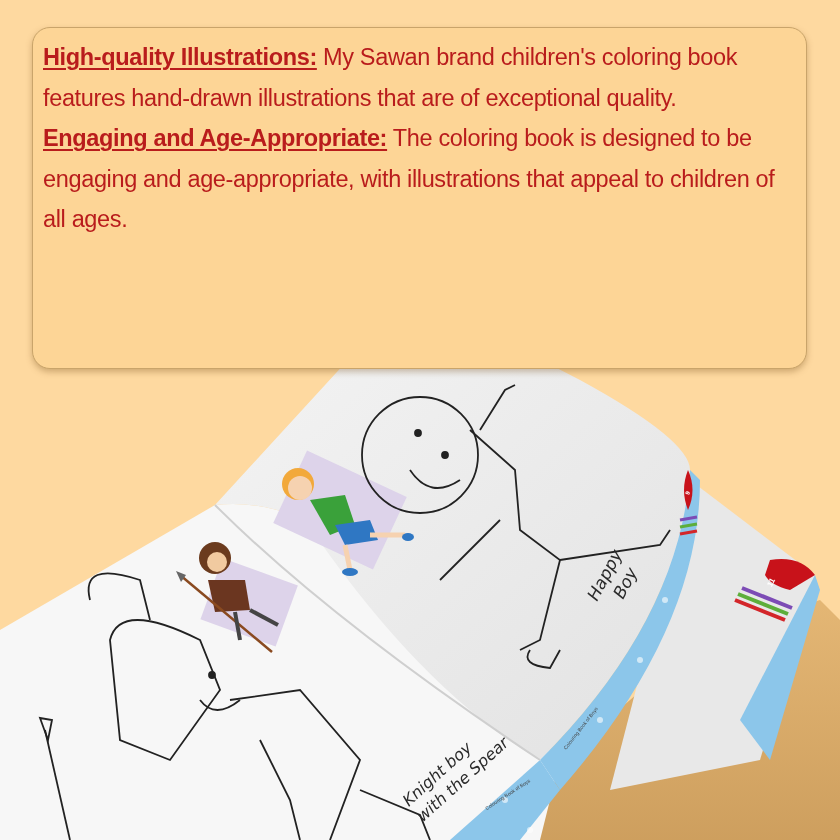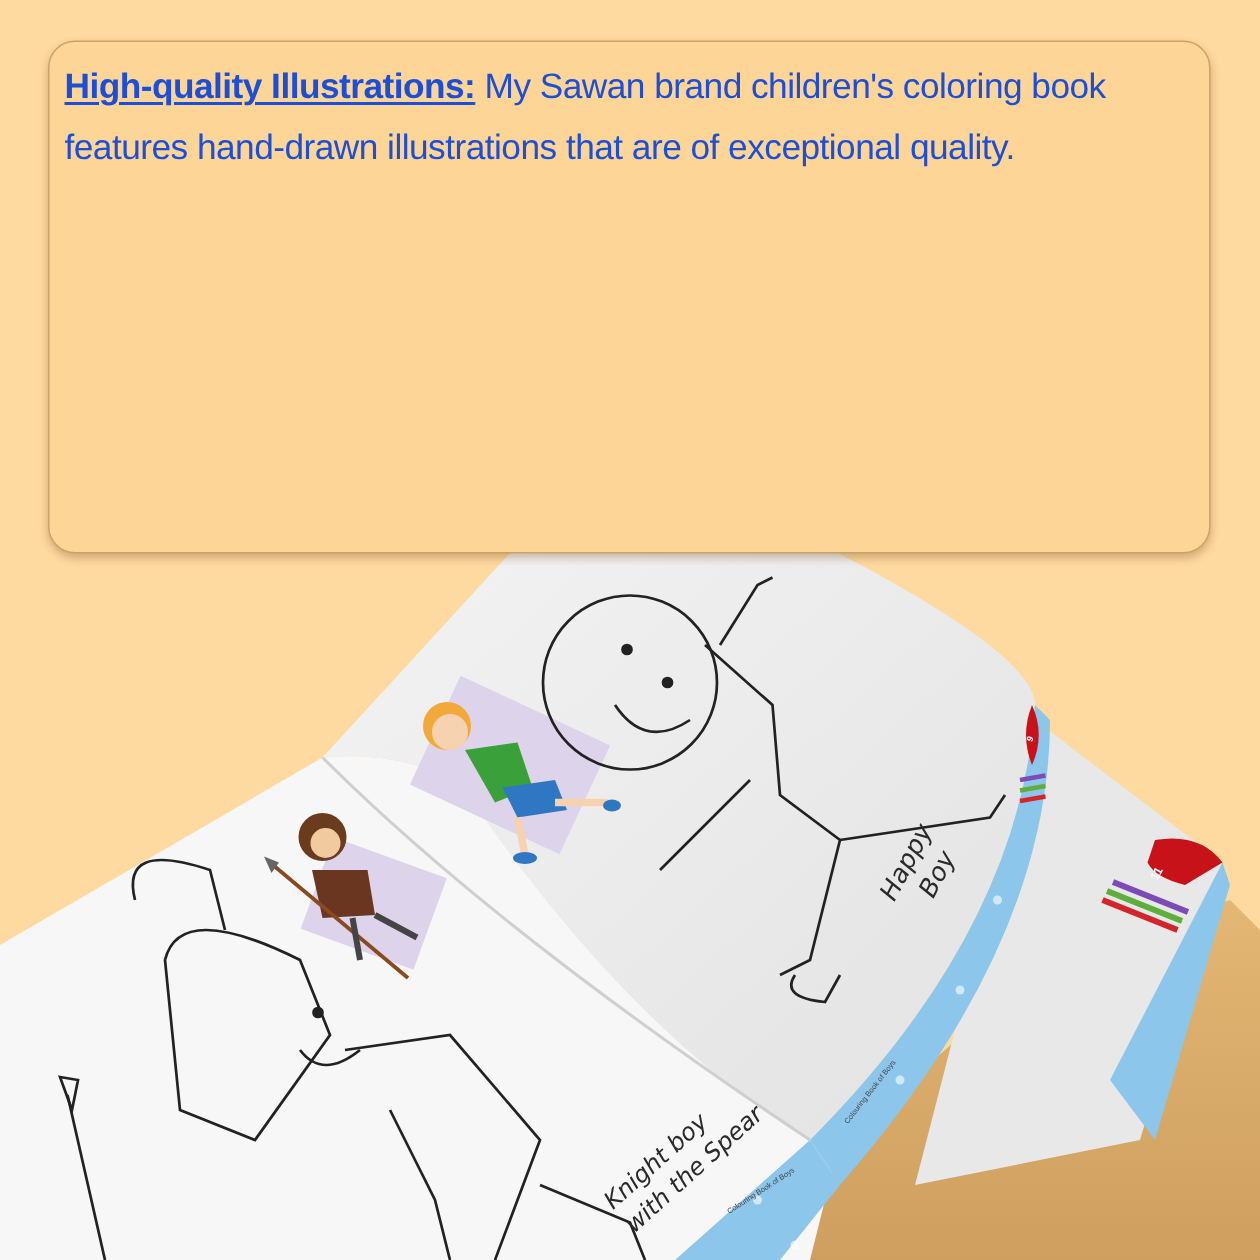--- a/index.html
+++ b/index.html
@@ -13,21 +13,21 @@
     position: absolute; left: 32px; top: 27px; width: 775px; height: 342px;
     background: #fdd596;
     border: 1px solid #c9a46a;
     border-radius: 18px;
     box-shadow: 0 3px 6px rgba(120,80,30,0.35);
     box-sizing: border-box;
     padding: 9px 10px 0 10px;
     z-index: 5;
   }
   .para {
-    font-size: 23.5px; line-height: 40.6px; color: #1d4ed8;
+    font-size: 23.5px; line-height: 40.6px; color: #b91c1c;
     letter-spacing: -0.35px; margin: 0;
   }
   .para .head { font-weight: bold; text-decoration: underline; text-underline-offset: 3px; text-decoration-thickness: 2px; }
   .book-svg { position: absolute; left: 0; top: 0; width: 840px; height: 840px; z-index: 2; }
   .label {
     position: absolute; font-family: "DejaVu Sans", sans-serif; color: #2a2a2a;
     font-style: italic; white-space: nowrap; z-index: 3;
   }
   .lbl-happy { left: 582px; top: 594px; font-size: 17px; transform: rotate(-62deg); transform-origin: left top; line-height: 22px; }
   .lbl-knight { left: 398px; top: 795px; font-size: 16px; transform: rotate(-42deg); transform-origin: left top; line-height: 21px; }
@@ -138,20 +138,23 @@
       <circle cx="505" cy="800" r="3"></circle>
         <circle cx="530" cy="830" r="3"></circle>
       <circle cx="665" cy="600" r="3"></circle>
     </g>
   </svg>
 
   <div class="info-card">
     <p class="para">
       <span class="head">High-quality Illustrations:</span><span> My Sawan brand children's coloring book features hand-drawn illustrations that are of exceptional quality.</span>
     </p>
+    <p class="para">
+      <span class="head">Engaging and Age-Appropriate:</span><span> The coloring book is designed to be engaging and age-appropriate, with illustrations that appeal to children of all ages.</span>
+    </p>
   </div>
 
   <div class="label lbl-happy">
     <div>Happy</div>
     <div style="padding-left:14px">Boy</div>
   </div>
   <div class="label lbl-knight">
     <div>Knight boy</div>
     <div>with the Spear</div>
   </div>

